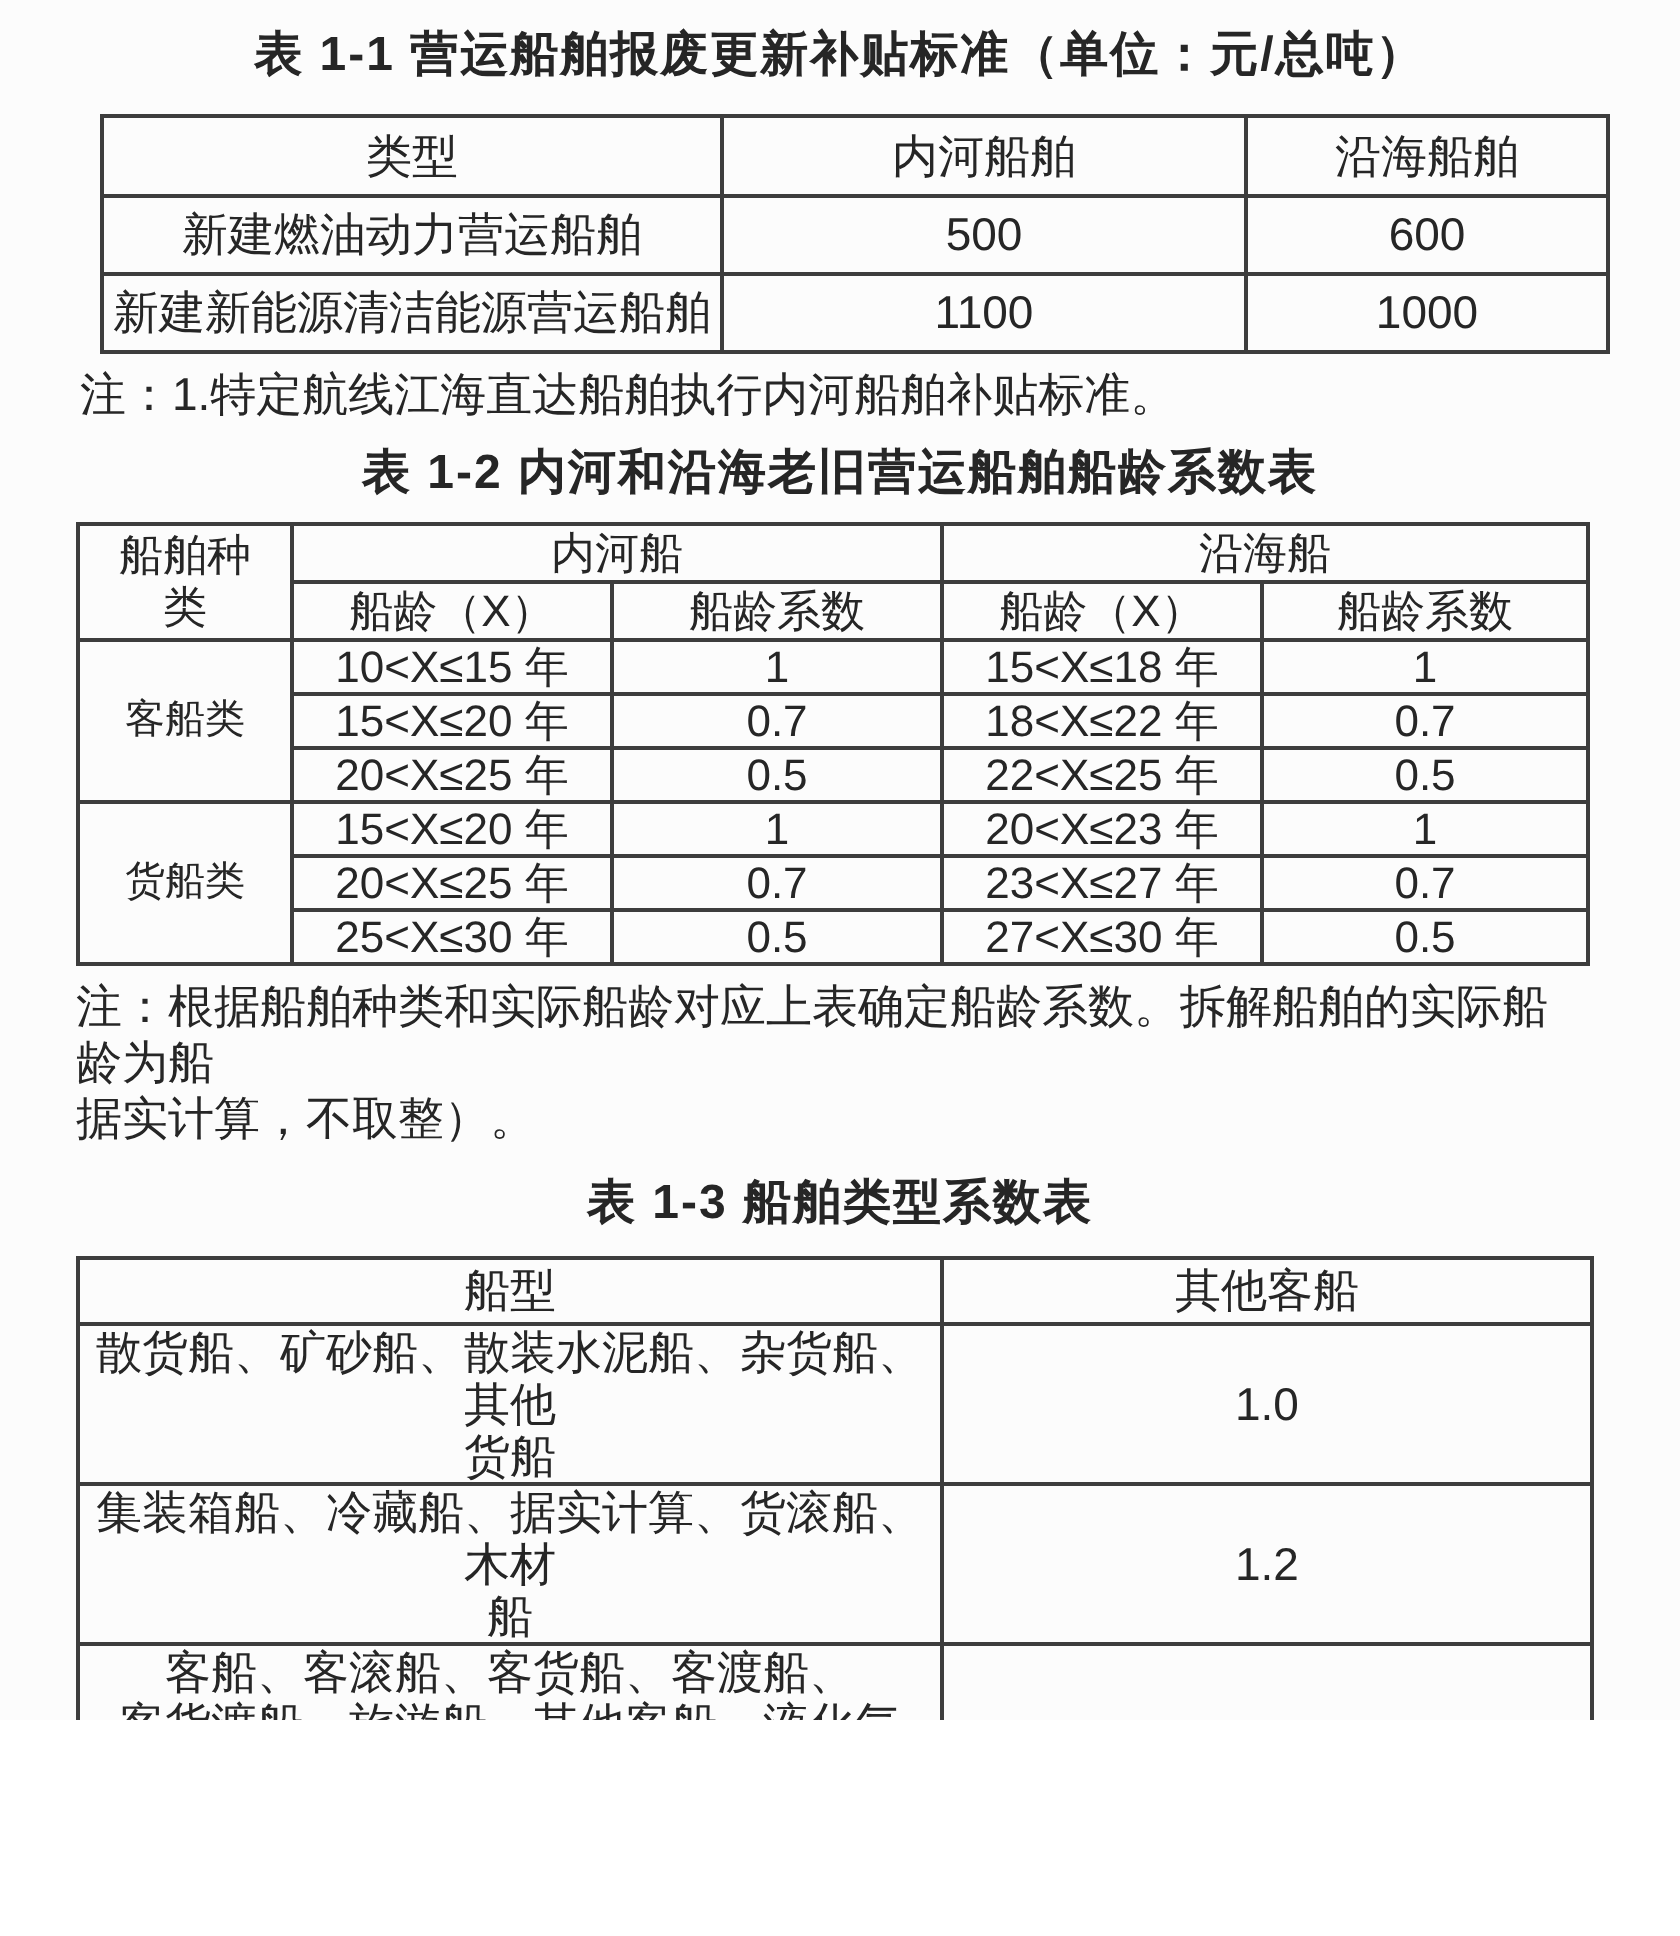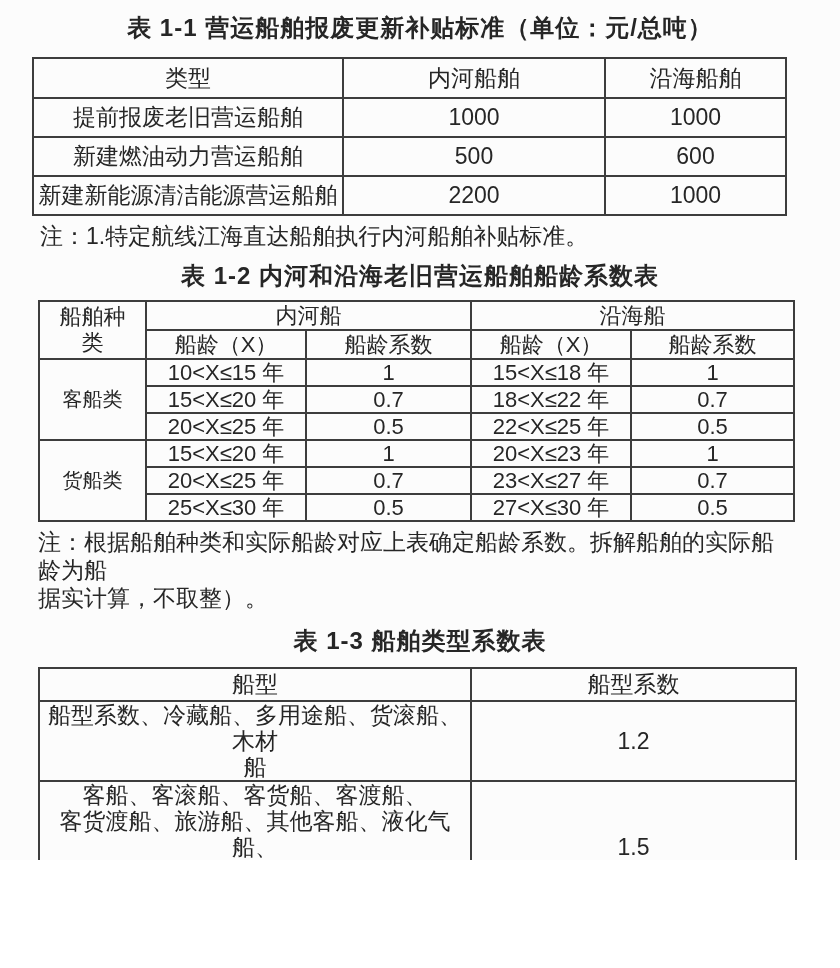--- a/index.html
+++ b/index.html
@@ -32,21 +32,21 @@
     text-align:center;
     vertical-align:middle;
     font-weight:normal;
     font-size:23px;
     padding:0 4px;
     overflow:hidden;
   }
   .pre { white-space:pre-line; }
 
   
-  .t1 { margin:14px 0 0 32px; width:753px;border-radius:28px; }
+  .t1 { margin:14px 0 0 50px; width:753px;border-radius:28px; }
   .t1 tr { height:39px; }
   .t1 tr.hdr { height:40px; }
 
   
   .note {
     margin-left:40px;
     margin-right:54px;
     font-size:23px;
     line-height:28px;
   }
@@ -82,32 +82,27 @@
         <col style="width:262px">
         <col style="width:181px">
       </colgroup>
     <tbody>
         <tr class="hdr">
       <th>类型</th>
       <th>内河船舶</th>
       <th>沿海船舶</th>
     </tr>
     <tr>
-      <td>提前报废老旧营运船舶</td>
-      <td>1000</td>
-      <td>1000</td>
-    </tr>
-    <tr>
       <td>新建燃油动力营运船舶</td>
       <td>500</td>
       <td>600</td>
     </tr>
     <tr>
       <td>新建新能源清洁能源营运船舶</td>
-      <td>2200</td>
+      <td>1100</td>
       <td>1000</td>
     </tr>
   </tbody>
     </table>
 
   <div class="note note-first">注：1.特定航线江海直达船舶执行内河船舶补贴标准。</div>
 
   <h1 class="tbl-title" id="t2-title">表 1-2 内河和沿海老旧营运船舶船龄系数表</h1>
 
   <table class="t2">
@@ -177,24 +172,29 @@
   <h1 class="tbl-title" id="t3-title">表 1-3 船舶类型系数表</h1>
 
   <table class="t3">
     <colgroup>
         <col style="width:432px">
         <col style="width:325px">
       </colgroup>
     <tbody>
         <tr class="hdr">
       <th>船型</th>
-      <th>船型系数</th>
+      <th>其他客船</th>
     </tr>
     <tr class="r2">
-      <td class="pre">船型系数、冷藏船、多用途船、货滚船、木材
+      <td class="pre">散货船、矿砂船、散装水泥船、杂货船、其他
+货船</td>
+      <td class="factor">1.0</td>
+    </tr>
+    <tr class="r2">
+      <td class="pre">集装箱船、冷藏船、据实计算、货滚船、木材
 船</td>
       <td class="factor">1.2</td>
     </tr>
     <tr class="r4">
       <td class="pre">客船、客滚船、客货船、客渡船、
 客货渡船、旅游船、其他客船、液化气船、
 散装化学品船、油船（包括沥青船）、
 推船、拖船</td>
       <td class="factor">1.5</td>
     </tr>

